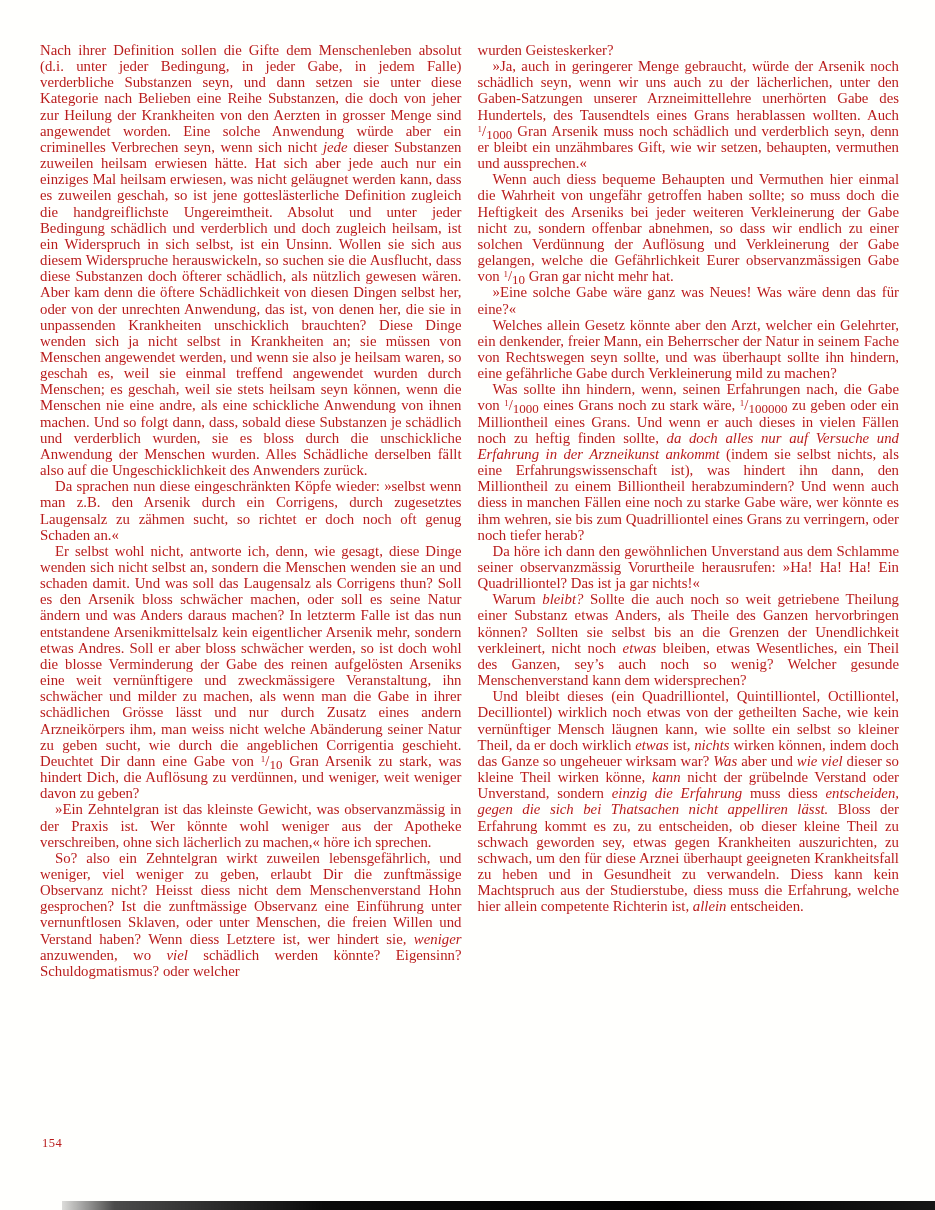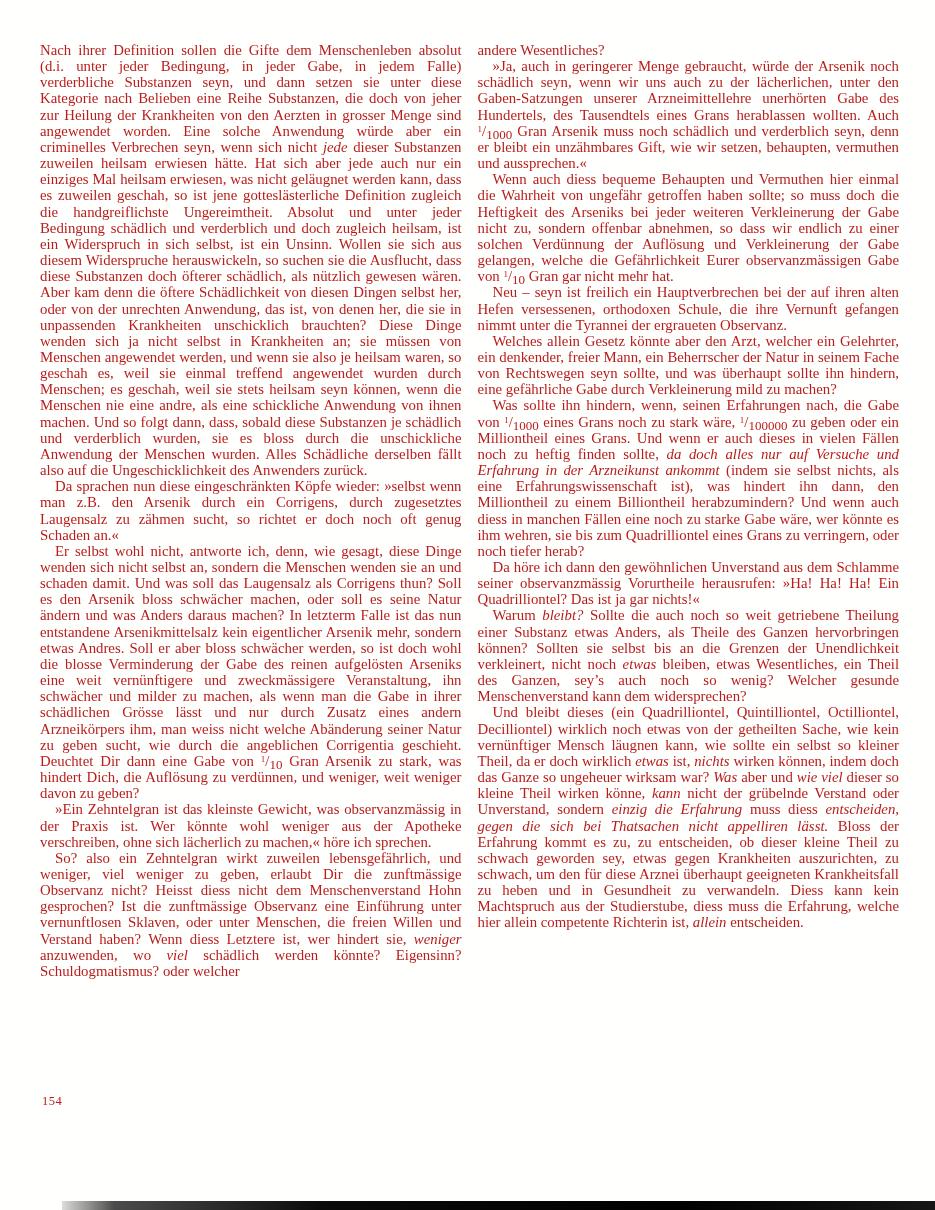--- a/index.html
+++ b/index.html
@@ -52,21 +52,21 @@
     line-height: 0;
   }
   .frac sub {
     font-size: 13px;
     vertical-align: -3px;
     line-height: 0;
   }
   .page-number {
     position: absolute;
     left: 42px;
-    top: 1094px;
+    top: 1136px;
     font-size: 12.5px;
     letter-spacing: 0.5px;
   }
   .scan-edge-shadow {
     position: absolute;
     bottom: 0;
     left: 62px;
     right: 0;
     height: 9px;
     background: linear-gradient(to right,
@@ -85,24 +85,24 @@
 
   <div class="columns">
     <div class="col">
         <p>Nach ihrer Definition sollen die Gifte dem Menschenleben absolut (d.i. unter jeder Bedingung, in jeder Gabe, in jedem Falle) verderbliche Substanzen seyn, und dann setzen sie unter diese Kategorie nach Belieben eine Reihe Substanzen, die doch von jeher zur Heilung der Krankheiten von den Aerzten in grosser Menge sind angewendet worden. Eine solche Anwendung würde aber ein criminelles Verbrechen seyn, wenn sich nicht <i>jede</i> dieser Substanzen zuweilen heilsam erwiesen hätte. Hat sich aber jede auch nur ein einziges Mal heilsam erwiesen, was nicht geläugnet werden kann, dass es zuweilen geschah, so ist jene gotteslästerliche Definition zugleich die handgreiflichste Ungereimtheit. Absolut und unter jeder Bedingung schädlich und verderblich und doch zugleich heilsam, ist ein Widerspruch in sich selbst, ist ein Unsinn. Wollen sie sich aus diesem Widerspruche herauswickeln, so suchen sie die Ausflucht, dass diese Substanzen doch öfterer schädlich, als nützlich gewesen wären. Aber kam denn die öftere Schädlichkeit von diesen Dingen selbst her, oder von der unrechten Anwendung, das ist, von denen her, die sie in unpassenden Krankheiten unschicklich brauchten? Diese Dinge wenden sich ja nicht selbst in Krankheiten an; sie müssen von Menschen angewendet werden, und wenn sie also je heilsam waren, so geschah es, weil sie einmal treffend angewendet wurden durch Menschen; es geschah, weil sie stets heilsam seyn können, wenn die Menschen nie eine andre, als eine schickliche Anwendung von ihnen machen. Und so folgt dann, dass, sobald diese Substanzen je schädlich und verderblich wurden, sie es bloss durch die unschickliche Anwendung der Menschen wurden. Alles Schädliche derselben fällt also auf die Ungeschicklichkeit des Anwenders zurück.</p>
         <p class="indent">Da sprachen nun diese eingeschränkten Köpfe wieder: »selbst wenn man z.B. den Arsenik durch ein Corrigens, durch zugesetztes Laugensalz zu zähmen sucht, so richtet er doch noch oft genug Schaden an.«</p>
         <p class="indent">Er selbst wohl nicht, antworte ich, denn, wie gesagt, diese Dinge wenden sich nicht selbst an, sondern die Menschen wenden sie an und schaden damit. Und was soll das Laugensalz als Corrigens thun? Soll es den Arsenik bloss schwächer machen, oder soll es seine Natur ändern und was Anders daraus machen? In letzterm Falle ist das nun entstandene Arsenikmittelsalz kein eigentlicher Arsenik mehr, sondern etwas Andres. Soll er aber bloss schwächer werden, so ist doch wohl die blosse Verminderung der Gabe des reinen aufgelösten Arseniks eine weit vernünftigere und zweckmässigere Veranstaltung, ihn schwächer und milder zu machen, als wenn man die Gabe in ihrer schädlichen Grösse lässt und nur durch Zusatz eines andern Arzneikörpers ihm, man weiss nicht welche Abänderung seiner Natur zu geben sucht, wie durch die angeblichen Corrigentia geschieht. Deuchtet Dir dann eine Gabe von <span class="frac"><sup>1</sup>/<sub>10</sub></span> Gran Arsenik zu stark, was hindert Dich, die Auflösung zu verdünnen, und weniger, weit weniger davon zu geben?</p>
         <p class="indent">»Ein Zehntelgran ist das kleinste Gewicht, was observanzmässig in der Praxis ist. Wer könnte wohl weniger aus der Apotheke verschreiben, ohne sich lächerlich zu machen,« höre ich sprechen.</p>
         <p class="indent">So? also ein Zehntelgran wirkt zuweilen lebensgefährlich, und weniger, viel weniger zu geben, erlaubt Dir die zunftmässige Observanz nicht? Heisst diess nicht dem Menschenverstand Hohn gesprochen? Ist die zunftmässige Observanz eine Einführung unter vernunftlosen Sklaven, oder unter Menschen, die freien Willen und Verstand haben? Wenn diess Letztere ist, wer hindert sie, <i>weniger</i> anzuwenden, wo <i>viel</i> schädlich werden könnte? Eigensinn? Schuldogmatismus? oder welcher</p>
       </div>
     <div class="col">
-        <p>andere Wesentliches?</p>
+        <p>wurden Geisteskerker?</p>
         <p class="indent">»Ja, auch in geringerer Menge gebraucht, würde der Arsenik noch schädlich seyn, wenn wir uns auch zu der lächerlichen, unter den Gaben-Satzungen unserer Arzneimittellehre unerhörten Gabe des Hundertels, des Tausendtels eines Grans herablassen wollten. Auch <span class="frac"><sup>1</sup>/<sub>1000</sub></span> Gran Arsenik muss noch schädlich und verderblich seyn, denn er bleibt ein unzähmbares Gift, wie wir setzen, behaupten, vermuthen und aussprechen.«</p>
         <p class="indent">Wenn auch diess bequeme Behaupten und Vermuthen hier einmal die Wahrheit von ungefähr getroffen haben sollte; so muss doch die Heftigkeit des Arseniks bei jeder weiteren Verkleinerung der Gabe nicht zu, sondern offenbar abnehmen, so dass wir endlich zu einer solchen Verdünnung der Auflösung und Verkleinerung der Gabe gelangen, welche die Gefährlichkeit Eurer observanzmässigen Gabe von <span class="frac"><sup>1</sup>/<sub>10</sub></span> Gran gar nicht mehr hat.</p>
-        <p class="indent">Neu – seyn ist freilich ein Hauptverbrechen bei der auf ihren alten Hefen versessenen, orthodoxen Schule, die ihre Vernunft gefangen nimmt unter die Tyrannei der ergraueten Observanz.</p>
+        <p class="indent">»Eine solche Gabe wäre ganz was Neues! Was wäre denn das für eine?«</p>
         <p class="indent">Welches allein Gesetz könnte aber den Arzt, welcher ein Gelehrter, ein denkender, freier Mann, ein Beherrscher der Natur in seinem Fache von Rechtswegen seyn sollte, und was überhaupt sollte ihn hindern, eine gefährliche Gabe durch Verkleinerung mild zu machen?</p>
         <p class="indent">Was sollte ihn hindern, wenn, seinen Erfahrungen nach, die Gabe von <span class="frac"><sup>1</sup>/<sub>1000</sub></span> eines Grans noch zu stark wäre, <span class="frac"><sup>1</sup>/<sub>100000</sub></span> zu geben oder ein Milliontheil eines Grans. Und wenn er auch dieses in vielen Fällen noch zu heftig finden sollte, <i>da doch alles nur auf Versuche und Erfahrung in der Arzneikunst ankommt</i> (indem sie selbst nichts, als eine Erfahrungswissenschaft ist), was hindert ihn dann, den Milliontheil zu einem Billiontheil herabzumindern? Und wenn auch diess in manchen Fällen eine noch zu starke Gabe wäre, wer könnte es ihm wehren, sie bis zum Quadrilliontel eines Grans zu verringern, oder noch tiefer herab?</p>
         <p class="indent">Da höre ich dann den gewöhnlichen Unverstand aus dem Schlamme seiner observanzmässig Vorurtheile herausrufen: »Ha! Ha! Ha! Ein Quadrilliontel? Das ist ja gar nichts!«</p>
         <p class="indent">Warum <i>bleibt?</i> Sollte die auch noch so weit getriebene Theilung einer Substanz etwas Anders, als Theile des Ganzen hervorbringen können? Sollten sie selbst bis an die Grenzen der Unendlichkeit verkleinert, nicht noch <i>etwas</i> bleiben, etwas Wesentliches, ein Theil des Ganzen, sey’s auch noch so wenig? Welcher gesunde Menschenverstand kann dem widersprechen?</p>
         <p class="indent">Und bleibt dieses (ein Quadrilliontel, Quintilliontel, Octilliontel, Decilliontel) wirklich noch etwas von der getheilten Sache, wie kein vernünftiger Mensch läugnen kann, wie sollte ein selbst so kleiner Theil, da er doch wirklich <i>etwas</i> ist, <i>nichts</i> wirken können, indem doch das Ganze so ungeheuer wirksam war? <i>Was</i> aber und <i>wie viel</i> dieser so kleine Theil wirken könne, <i>kann</i> nicht der grübelnde Verstand oder Unverstand, sondern <i>einzig die Erfahrung</i> muss diess <i>entscheiden, gegen die sich bei Thatsachen nicht appelliren lässt.</i> Bloss der Erfahrung kommt es zu, zu entscheiden, ob dieser kleine Theil zu schwach geworden sey, etwas gegen Krankheiten auszurichten, zu schwach, um den für diese Arznei überhaupt geeigneten Krankheitsfall zu heben und in Gesundheit zu verwandeln. Diess kann kein Machtspruch aus der Studierstube, diess muss die Erfahrung, welche hier allein competente Richterin ist, <i>allein</i> entscheiden.</p>
       </div>
   </div>
 
   <div class="page-number">154</div>
 

